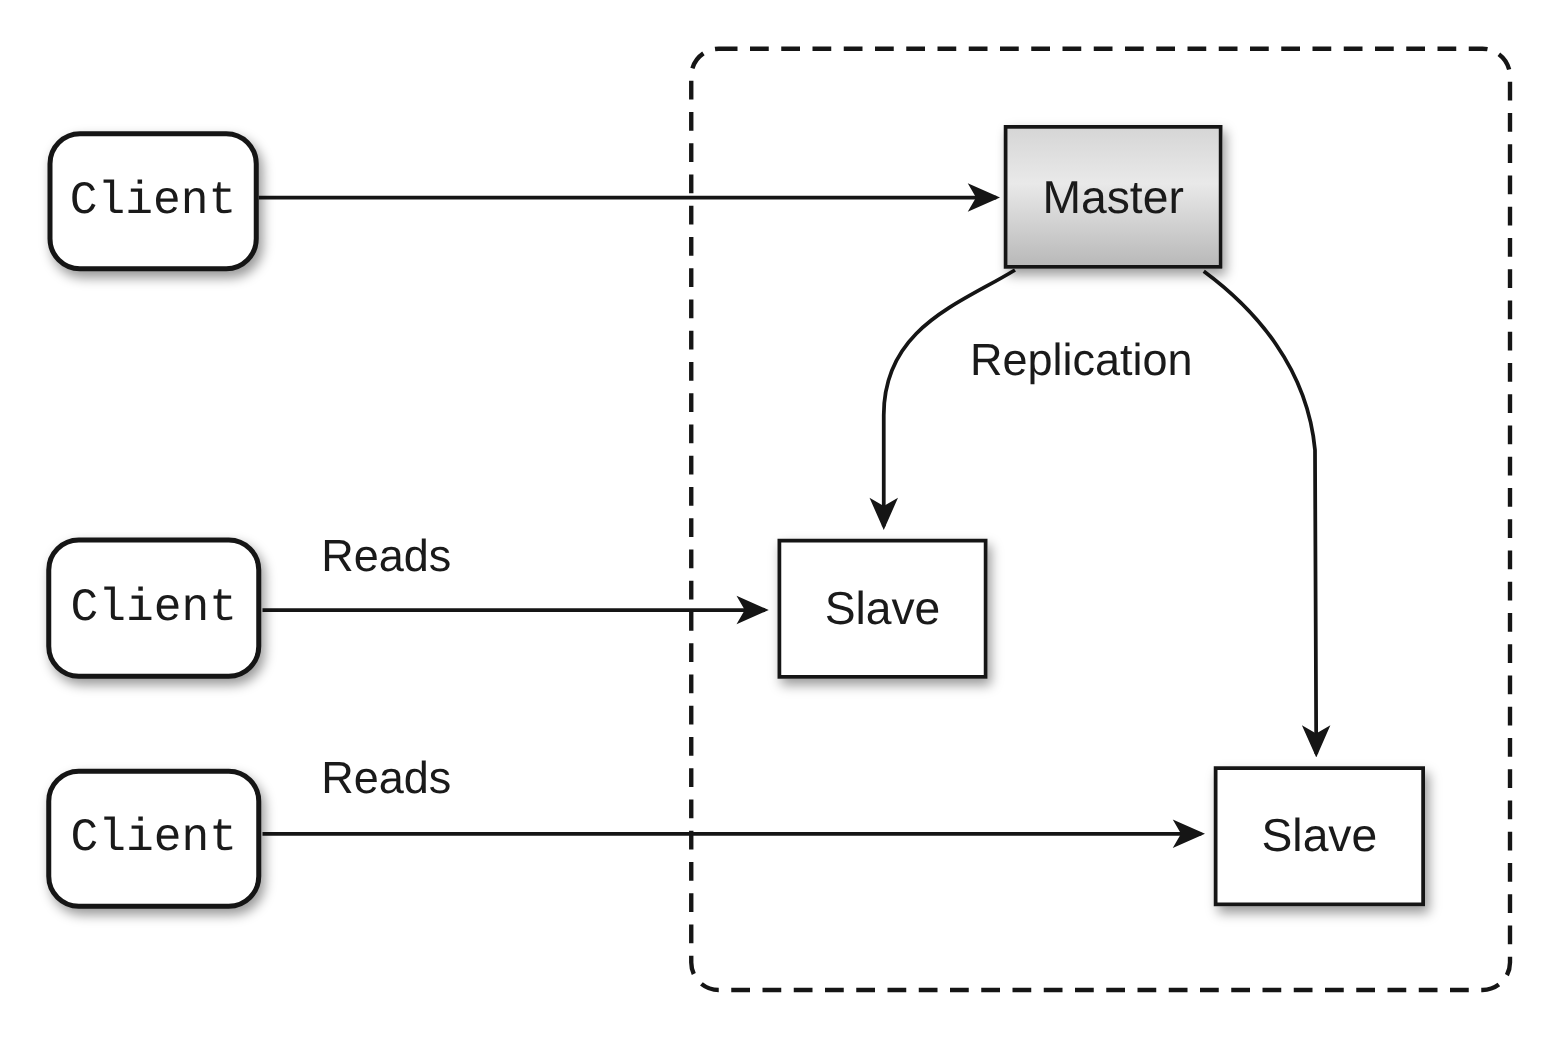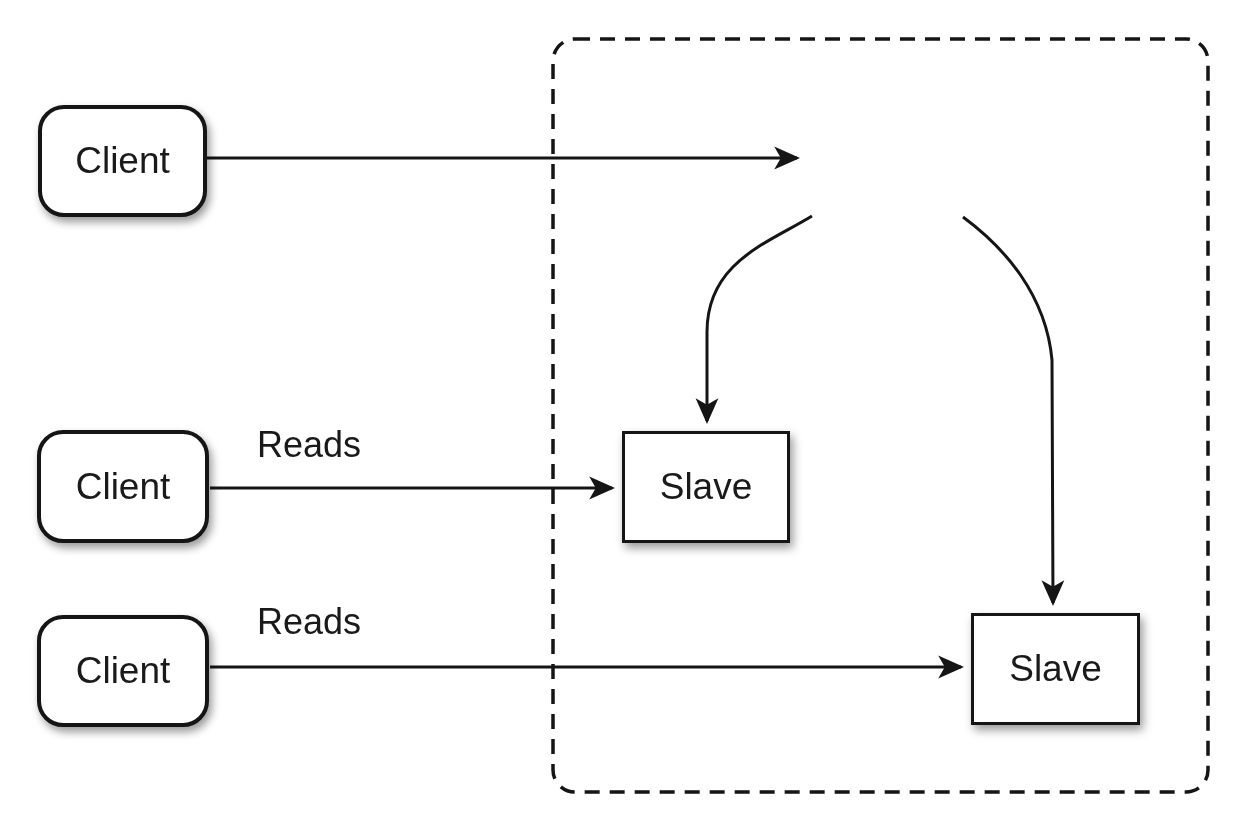--- a/index.html
+++ b/index.html
@@ -45,20 +45,21 @@
     border: 3.5px solid var(--stroke-color, #151515);
     background: var(--node-fill, #ffffff);
     color: var(--text-color, #1a1a1a);
     font-size: 37px;
     box-sizing: border-box;
     box-shadow: 3px 5px 9px rgba(0, 0, 0, 0.40);
   }
   .client {
     border-radius: 26px;
     border-width: 4px;
+    font-family: Liberation Mono, monospace;
   }
   .master {
     background: linear-gradient(180deg,
       var(--master-fill-top, #d6d6d6) 0%,
       var(--master-fill-mid, #e9e9e9) 40%,
       var(--master-fill-bottom, #b9b9b9) 100%);
   }
   .edge-label {
     position: absolute;
     z-index: 3;
@@ -97,28 +98,32 @@
   </div>
 
   <div class="node client" style="left:37px;  top:430px; width:172px; height:113px;">
     <span>Client</span>
   </div>
 
   <div class="node client" style="left:37px;  top:615px; width:172px; height:112px;">
     <span>Client</span>
   </div>
 
+  <div class="node master" style="left:803px; top:100px; width:175px; height:115px;">
+    <span>Master</span>
+  </div>
 
   <div class="node" style="left:622px; top:431px; width:168px; height:112px;">
     <span>Slave</span>
   </div>
 
   <div class="node" style="left:971px; top:613px; width:169px; height:112px;">
     <span>Slave</span>
   </div>
 
 
   <div class="edge-label" style="left:257px; top:424px;">Reads</div>
 
   <div class="edge-label" style="left:257px; top:601px;">Reads</div>
 
+  <div class="edge-label" style="left:776px; top:267px;">Replication</div>
 
 </div>
 
 </body></html>

